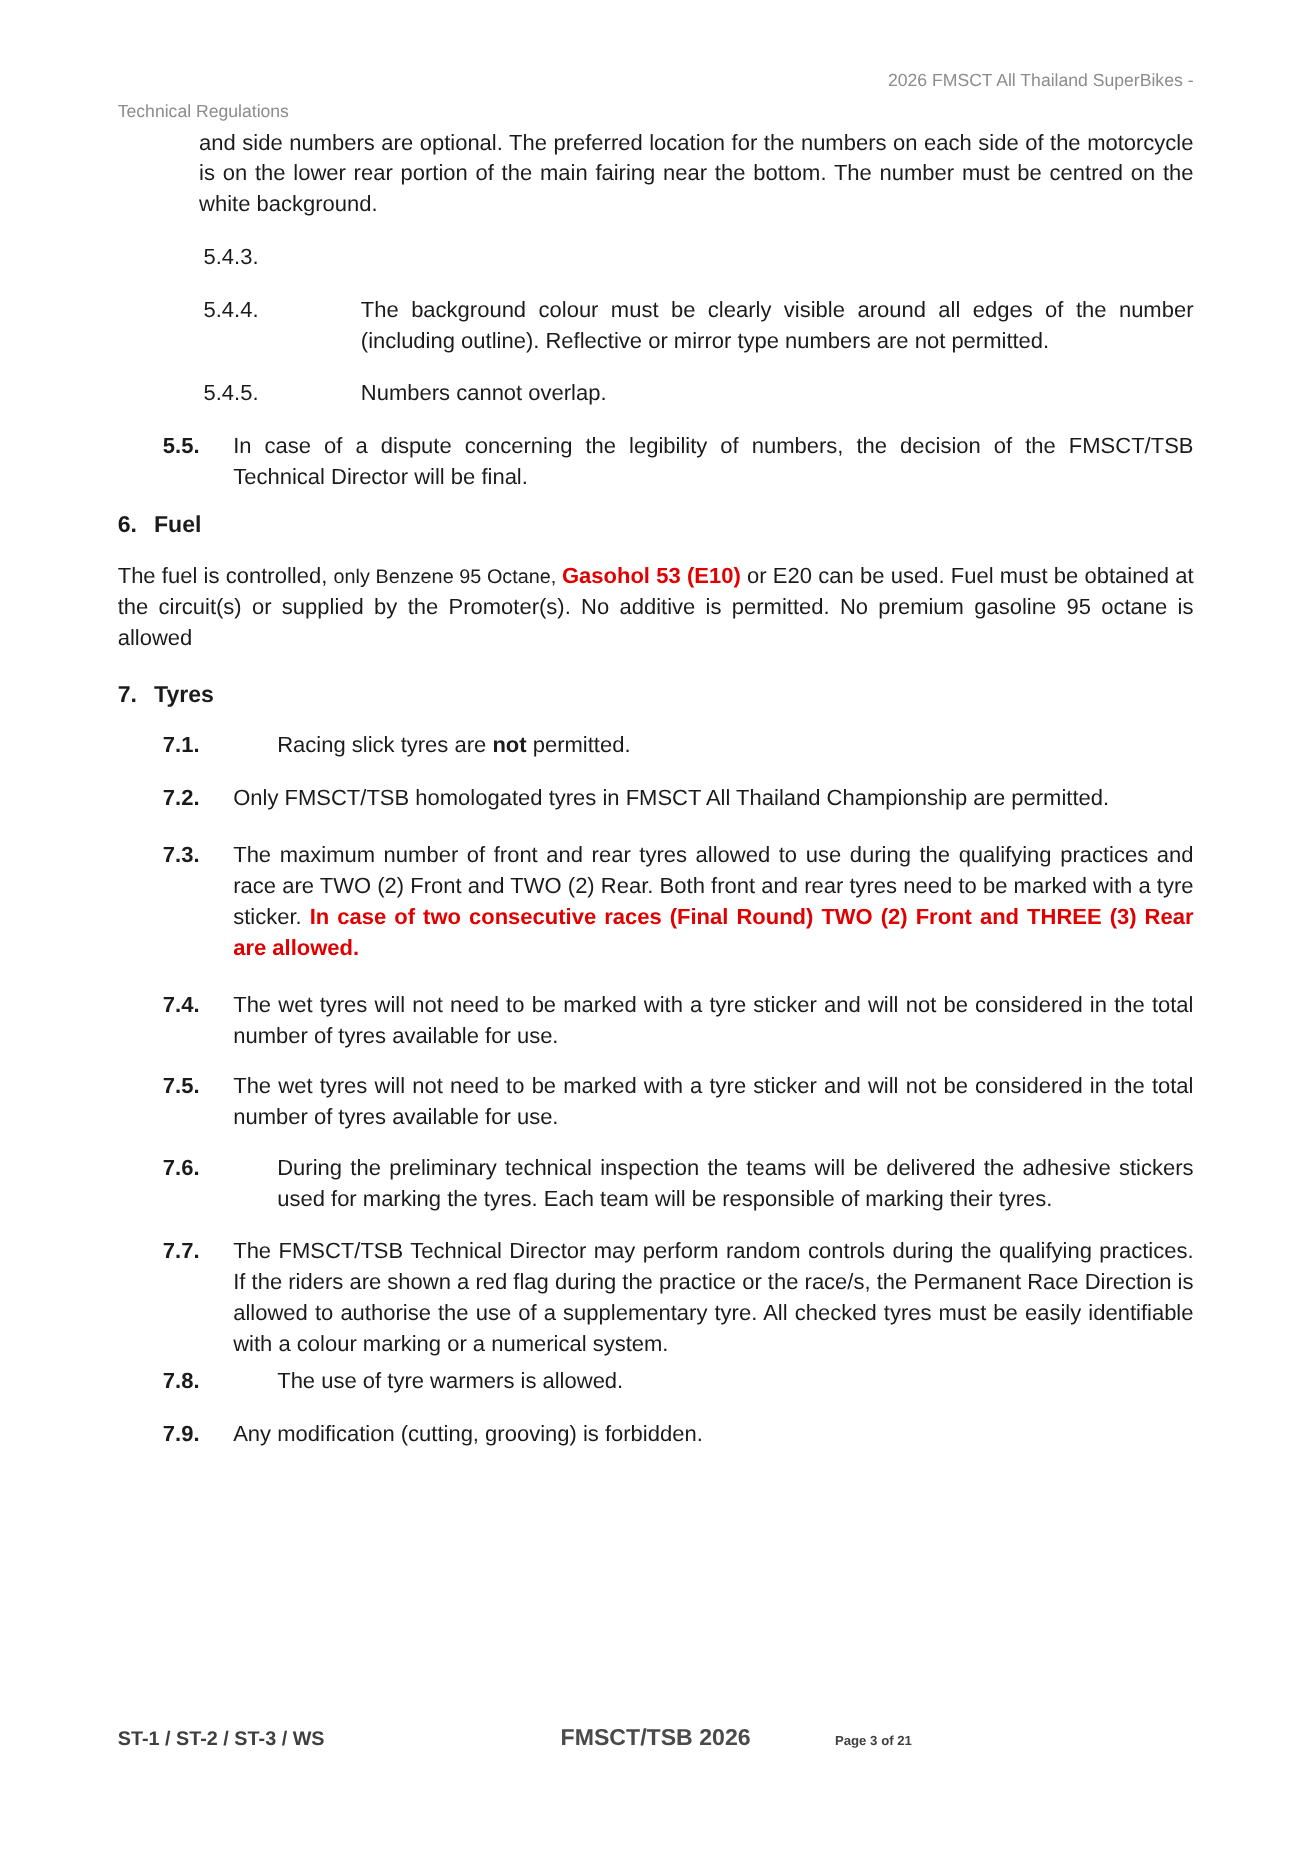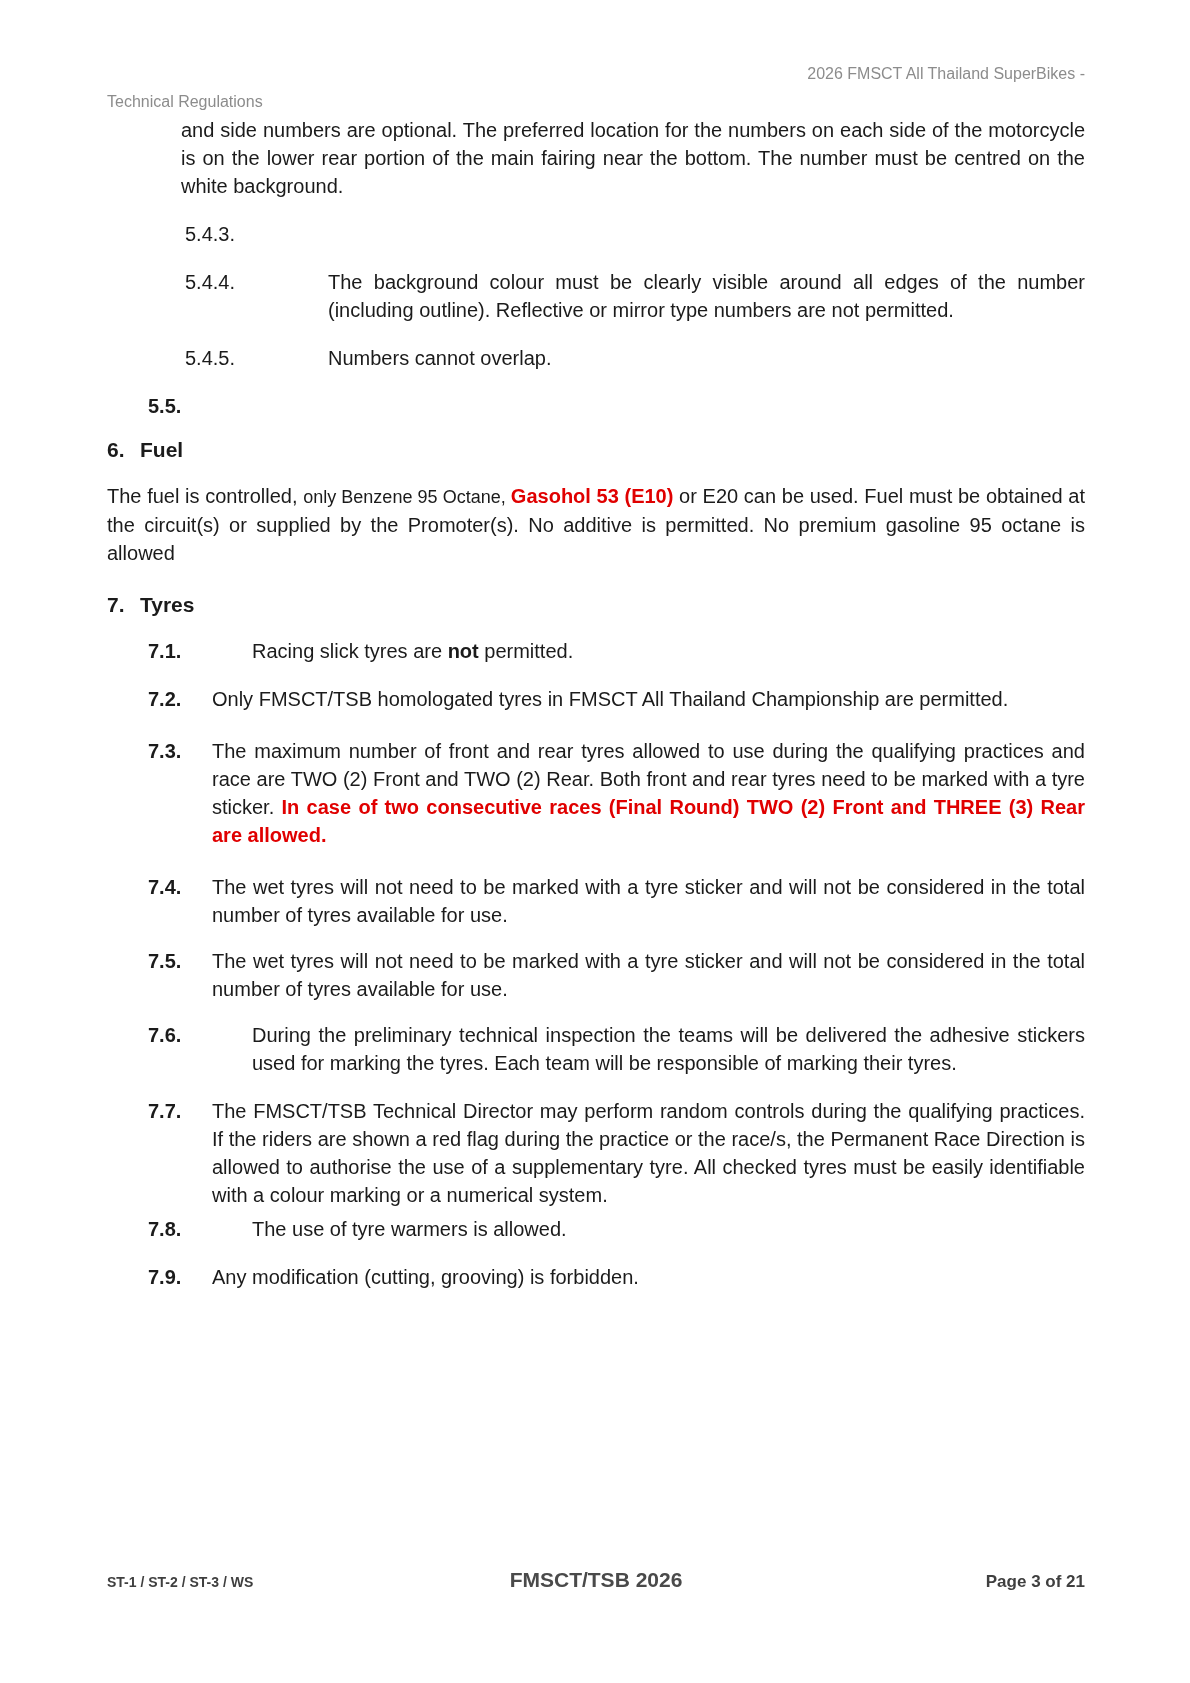--- a/index.html
+++ b/index.html
@@ -41,23 +41,23 @@
   .footer {
     position: absolute;
     left: 107px;
     right: 105px;
     top: 1566px;
     display: flex;
     align-items: baseline;
     font-weight: bold;
     color: #3f3f3f;
   }
-  .f-left   { flex: 1; font-size: 14px; text-align: left; }
+  .f-left   { flex: 1; font-size: 18px; text-align: left; }
   .f-center { flex: 1; font-size: 21px; text-align: center; color: #4a4a4a; }
-  .f-right  { flex: 1; font-size: 17px; text-align: right; }
+  .f-right  { flex: 1; font-size: 12px; text-align: left; }
 </style>
 </head>
 <body>
 
 <div class="page">
 
   <div class="hdr hdr-1">2026 FMSCT All Thailand SuperBikes -</div>
   <div class="hdr hdr-2">Technical Regulations</div>
 
   <div class="cont-para">and side numbers are optional. The preferred location for the numbers on each side of the motorcycle is on the lower rear portion of the main fairing near the bottom. The number must be centred on the white background.</div>
@@ -71,20 +71,21 @@
     <div class="txt">The background colour must be clearly visible around all edges of the number (including outline). Reflective or mirror type numbers are not permitted.</div>
   </div>
 
   <div class="li li3 mb">
     <div class="num">5.4.5.</div>
     <div class="txt">Numbers cannot overlap.</div>
   </div>
 
   <div class="li li2 mb-m">
     <div class="num">5.5.</div>
+    <div class="txt">In case of a dispute concerning the legibility of numbers, the decision of the FMSCT/TSB Technical Director will be final.</div>
   </div>
 
   <div class="sec-h mb-h">
     <div class="num">6.</div>
     <div class="lbl">Fuel</div>
   </div>
 
   <div class="para mb-l"><span>The fuel is controlled, </span><span class="sm">only Benzene 95 Octane, </span><span class="red">Gasohol 53 (E10)</span><span> or E20 can be used. Fuel must be obtained at the circuit(s) or supplied by the Promoter(s). No additive is permitted. No premium gasoline 95 octane is allowed</span></div>
 
   <div class="sec-h mb-h">

